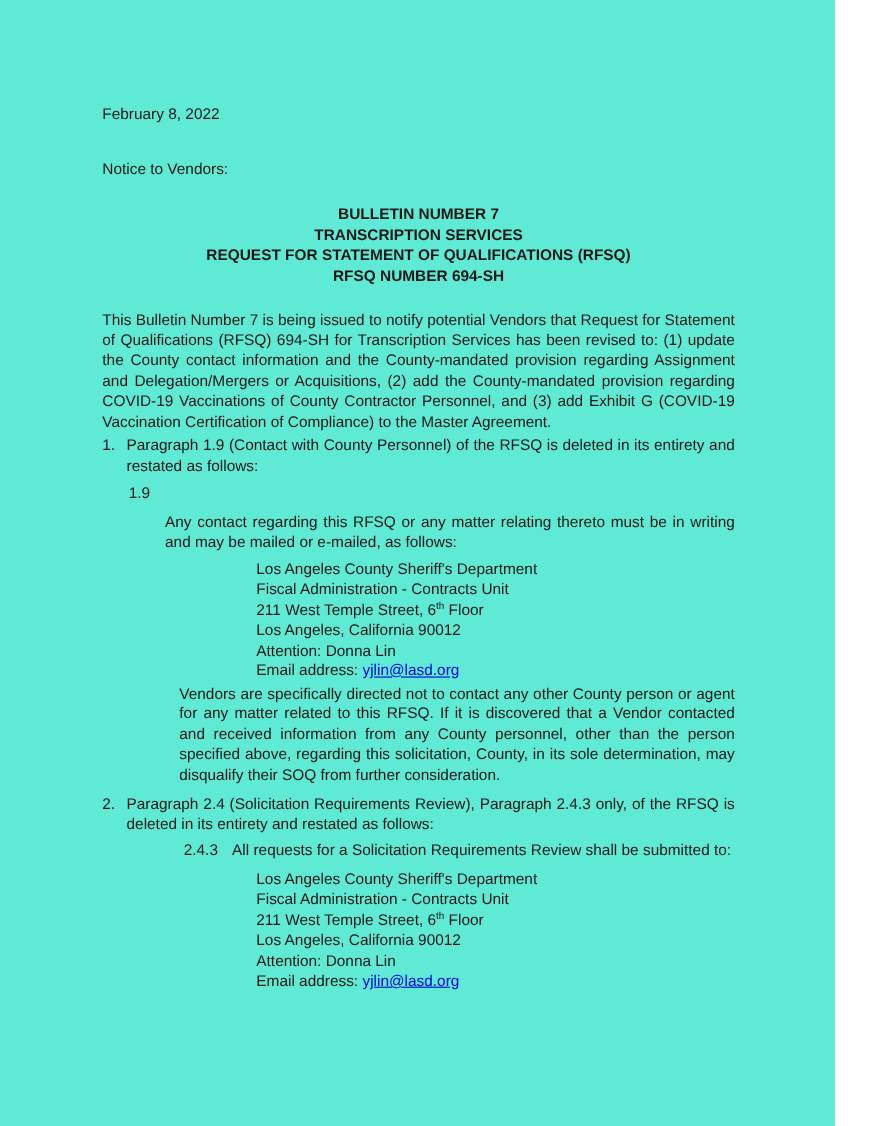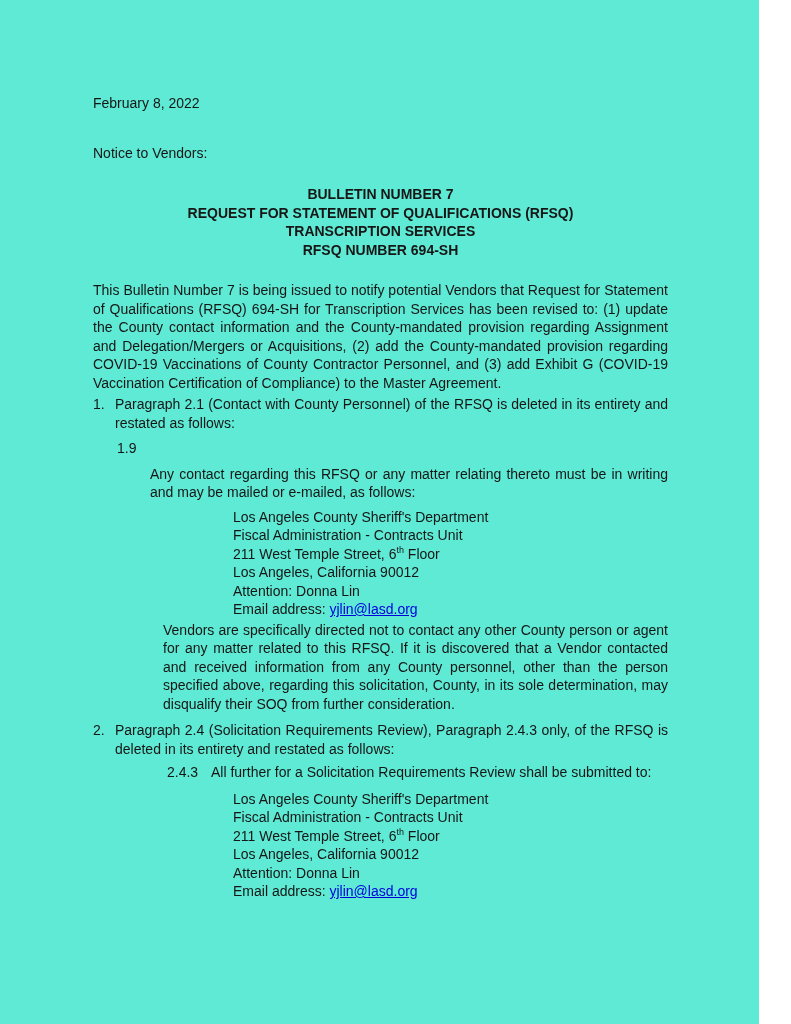--- a/index.html
+++ b/index.html
@@ -97,30 +97,30 @@
 <body>
 
 <div class="page">
 
   <p class="date-line">February 8, 2022</p>
 
   <p class="salutation">Notice to Vendors:</p>
 
   <div class="title-block">
     <p class="title-line">BULLETIN NUMBER 7</p>
+    <p class="title-line">TRANSCRIPTION SERVICES</p>
     <p class="title-line">REQUEST FOR STATEMENT OF QUALIFICATIONS (RFSQ)</p>
-    <p class="title-line">TRANSCRIPTION SERVICES</p>
     <p class="title-line">RFSQ NUMBER 694-SH</p>
   </div>
 
   <p class="intro">This Bulletin Number 7 is being issued to notify potential Vendors that Request for Statement of Qualifications (RFSQ) 694-SH for Transcription Services has been revised to: (1) update the County contact information and the County-mandated provision regarding Assignment and Delegation/Mergers or Acquisitions, (2) add the County-mandated provision regarding COVID-19 Vaccinations of County Contractor Personnel, and (3) add Exhibit G (COVID-19 Vaccination Certification of Compliance) to the Master Agreement.</p>
 
   <div class="list-item">
     <span class="list-num">1.</span>
-    <div class="list-text">Paragraph 2.1 (Contact with County Personnel) of the RFSQ is deleted in its entirety and restated as follows:</div>
+    <div class="list-text">Paragraph 1.9 (Contact with County Personnel) of the RFSQ is deleted in its entirety and restated as follows:</div>
   </div>
 
   <div class="sec-heading">
     <span class="sec-num">1.9</span>
   </div>
 
   <p class="sub-para">Any contact regarding this RFSQ or any matter relating thereto must be in writing and may be mailed or e-mailed, as follows:</p>
 
   <div class="addr-block first">
     <p class="addr-line">Los Angeles County Sheriff's Department</p>
@@ -133,21 +133,21 @@
 
   <p class="note-para">Vendors are specifically directed not to contact any other County person or agent for any matter related to this RFSQ. If it is discovered that a Vendor contacted and received information from any County personnel, other than the person specified above, regarding this solicitation, County, in its sole determination, may disqualify their SOQ from further consideration.</p>
 
   <div class="list-item second">
     <span class="list-num">2.</span>
     <div class="list-text">Paragraph 2.4 (Solicitation Requirements Review), Paragraph 2.4.3 only, of the RFSQ is deleted in its entirety and restated as follows:</div>
   </div>
 
   <div class="sub-243">
     <span class="sub-243-num">2.4.3</span>
-    <span>All further for a Solicitation Requirements Review shall be submitted to:</span>
+    <span>All requests for a Solicitation Requirements Review shall be submitted to:</span>
   </div>
 
   <div class="addr-block second">
     <p class="addr-line">Los Angeles County Sheriff's Department</p>
     <p class="addr-line">Fiscal Administration - Contracts Unit</p>
     <p class="addr-line"><span>211 West Temple Street, 6</span><span class="sup">th</span><span> Floor</span></p>
     <p class="addr-line">Los Angeles, California 90012</p>
     <p class="addr-line">Attention: Donna Lin</p>
     <p class="addr-line"><span>Email address: </span><a class="email-link">yjlin@lasd.org</a></p>
   </div>

